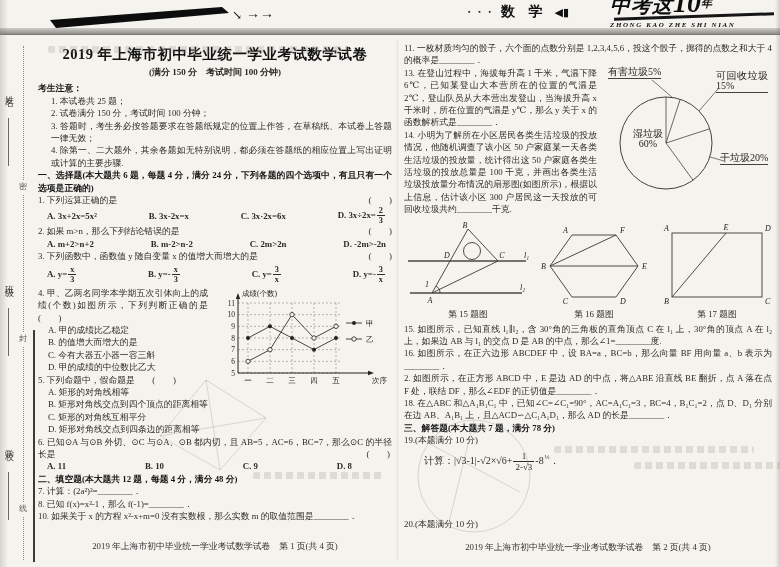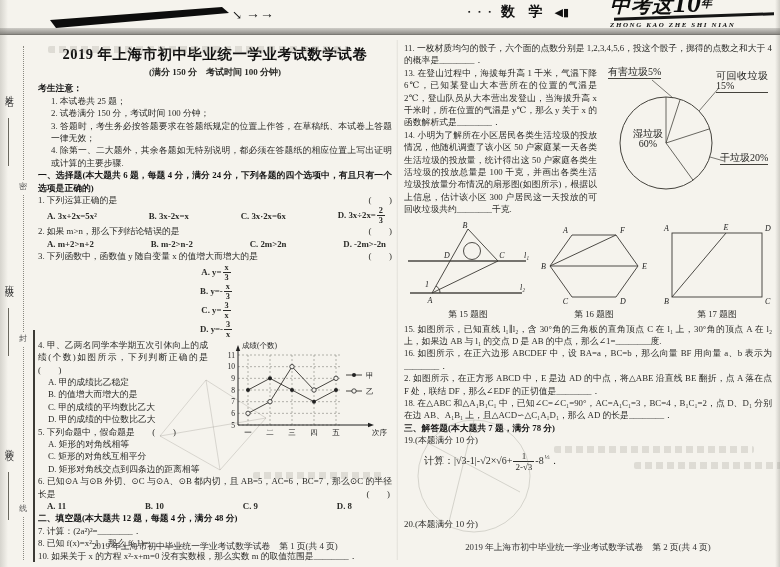--- a/index.html
+++ b/index.html
@@ -41,21 +41,21 @@
   .p-sub{text-align:center;font-weight:bold;font-size:9px;margin:2px 0 4px;}
   .bold{font-weight:bold;color:#151515;}
   .q{margin:0;}
   .notice{padding-left:13px;}
   .bracket{float:right;}
   .opts-row{display:flex;justify-content:space-between;align-items:center;padding:0 6px 0 9px;font-weight:bold;}
   .opt-col{padding-left:10px;}
   .frac{display:inline-block;vertical-align:-0.65em;text-align:center;line-height:9px;font-size:8.3px;margin:0 1px;}
   .frac .num{display:block;border-bottom:1px solid #2b2b28;padding:0 2px;}
   .frac .den{display:block;padding:0 2px;}
-  .q3row{min-height:24px;flex-direction:column;}
+  .q3row{min-height:24px;}
   .chart-float{float:right;width:178px;height:108px;margin:0 0 2px 6px;}
   .pie-float{float:right;width:170px;height:152px;margin:0 0 2px 5px;position:relative;}
   .pl{position:absolute;font-size:10px;line-height:10px;color:#1d1d1b;}
   .pl.u{border-bottom:1px solid #44423c;padding-bottom:1px;}
   .figs{display:flex;justify-content:space-between;clear:right;margin:3px 0 2px;}
   .figbox{text-align:center;}
   .figcap{font-size:8.8px;margin-top:0px;}
   .formula{display:flex;align-items:center;margin:4px 0 3px 20px;font-size:10px;line-height:12px;}
   .formula .frac{font-size:9px;line-height:10px;vertical-align:middle;}
   .fsup{font-size:6.5px;margin-left:1px;position:relative;top:-4px;}
@@ -214,26 +214,27 @@
           <line x1="132" y1="52" x2="148" y2="52" class="sline"></line>
           <circle cx="140" cy="52" r="2.2" fill="#f5f3ed" stroke="#222" stroke-width="0.8"></circle>
           <text x="152" y="55" class="tick">乙</text>
         </svg>
     </div>
     <div class="q">
       <span>4. 甲、乙两名同学本学期五次引体向上的成绩(个数)如图所示，下列判断正确的是</span><span>(　　)</span>
     </div>
     <div class="q opt-col">A. 甲的成绩比乙稳定</div>
     <div class="q opt-col">B. 的值增大而增大的是</div>
-    <div class="q opt-col">C. 甲的成绩的平均数比乙大</div>
+    <div class="q opt-col">C. 今有大器五小器一容三斛</div>
     <div class="q opt-col">D. 甲的成绩的中位数比乙大</div>
     <div class="q">
       <span>5. 下列命题中，假命题是</span>　　<span>(　　)</span>
     </div>
     <div class="q opt-col">A. 矩形的对角线相等</div>
+    <div class="q opt-col">B. 矩形对角线交点到四个顶点的距离相等</div>
     <div class="q opt-col">C. 矩形的对角线互相平分</div>
     <div class="q opt-col">D. 矩形对角线交点到四条边的距离相等</div>
   </div>
 
   <div class="q" style="clear:both;position:relative">
     <span>6. 已知⊙A 与⊙B 外切、⊙C 与⊙A、⊙B 都内切，且 AB=5，AC=6，BC=7，那么⊙C 的半径长是</span>
     <span style="position:absolute;right:2px;bottom:0">(　　)</span>
   </div>
   <div class="opts-row" style="padding-right:40px">
     <span>A. 11</span>

